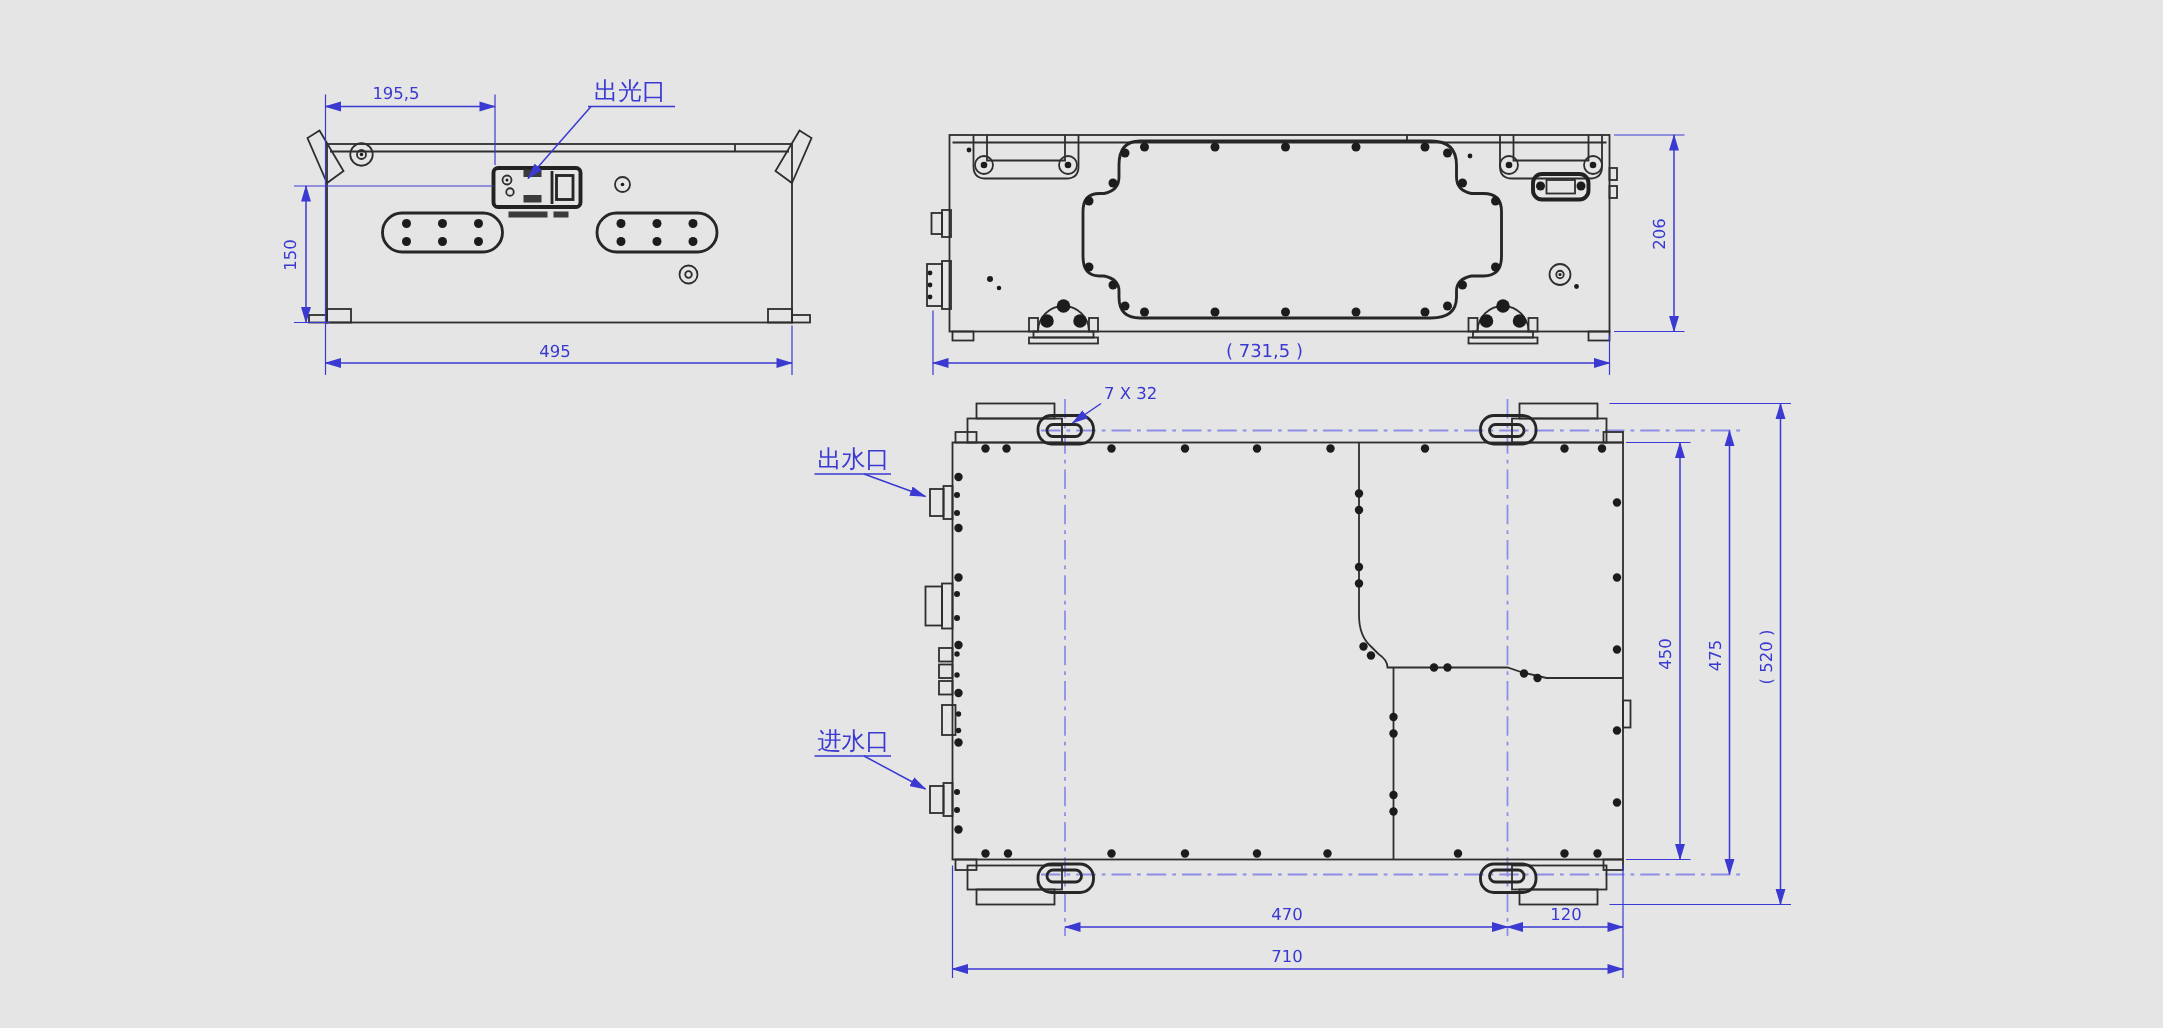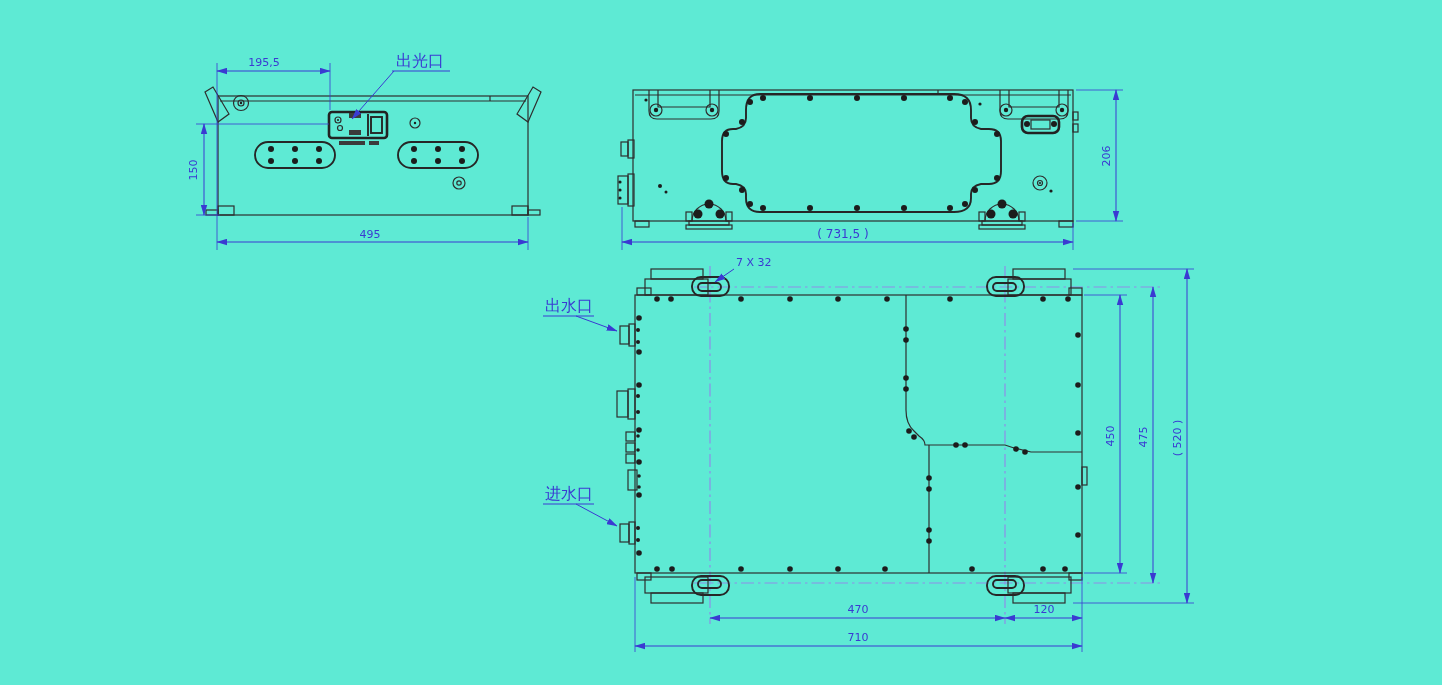--- a/index.html
+++ b/index.html
@@ -1,16 +1,16 @@
 <!DOCTYPE html>
 <html><head>
 <meta charset="utf-8">
 <style>
   html,body{margin:0;padding:0;background:#ffffff;}
-  .canvas{position:relative;width:1442px;height:685px;background:#5eead4;overflow:hidden;
+  .canvas{position:relative;width:1442px;height:685px;background:#e5e5e5;overflow:hidden;
           font-family:"DejaVu Sans", "Liberation Sans", sans-serif;}
   svg text{font-family:"DejaVu Sans", "Liberation Sans", sans-serif;}
   .dimtxt{fill:#3a3ad2;font-size:11px;}
   .dimtxt-lg{fill:#3a3ad2;font-size:12px;}
   .cjk{fill:#3a3ad2;font-size:16px;}
   .blk{stroke:#2e2e2e;fill:none;stroke-width:1.2;}
   .blk-thick{stroke:#222;fill:none;stroke-width:2.6;}
   .blk-med{stroke:#262626;fill:none;stroke-width:1.9;}
   .dot{fill:#1c1c1c;stroke:none;}
   .dim{stroke:#3a3ad2;fill:none;stroke-width:1;}

